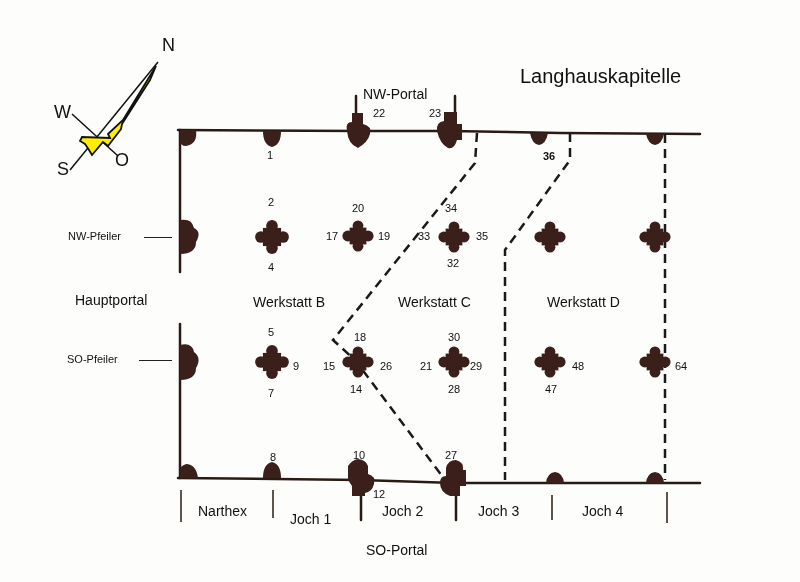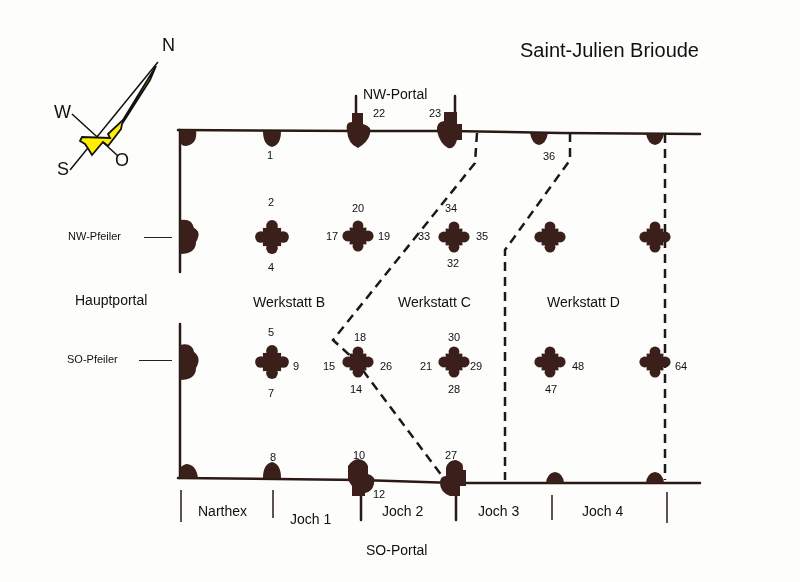--- a/index.html
+++ b/index.html
@@ -129,21 +129,21 @@
         <path d="M440 483 Q440 476 446 476 L446 468 Q448 460 456 460 Q464 462 463 470 L466 470 L466 486 L460 486 L460 496 L450 496 Q440 492 440 483 Z"></path>
       </g>
 
     <g>
       <line x1="70" y1="170" x2="158" y2="62" stroke="#111" stroke-width="1.5"></line>
       <line x1="72" y1="114" x2="118" y2="156" stroke="#111" stroke-width="1.5"></line>
       <polygon points="156,66 123,120 108,134 110,138 82,137 80,141 85,144 89,150 92,155 103,142 108,146 121,129 122,124 150,80" fill="#ffee00" stroke="#111" stroke-width="1.8"></polygon>
     </g>
   </svg>
 
-  <div class="lbl title" style="top:40px;">Saint-Julien Brioude</div>
+  <div class="lbl title" style="top:66px;">Langhauskapitelle</div>
 
   <div class="lbl compass" style="left:162px;top:36px;">N</div>
   <div class="lbl compass" style="left:54px;top:103px;">W</div>
   <div class="lbl compass" style="left:57px;top:160px;">S</div>
   <div class="lbl compass" style="left:115px;top:151px;">O</div>
 
   <div class="lbl big" style="left:363px;top:87px;">NW-Portal</div>
   <div class="lbl big" style="left:366px;top:543px;">SO-Portal</div>
   <div class="lbl big" style="left:75px;top:293px;">Hauptportal</div>
 
@@ -158,21 +158,21 @@
 
   <div class="lbl big" style="left:198px;top:504px;">Narthex</div>
   <div class="lbl big" style="left:290px;top:512px;">Joch 1</div>
   <div class="lbl big" style="left:382px;top:504px;">Joch 2</div>
   <div class="lbl big" style="left:478px;top:504px;">Joch 3</div>
   <div class="lbl big" style="left:582px;top:504px;">Joch 4</div>
 
   <div class="lbl num" style="left:267px;top:150px;">1</div>
   <div class="lbl num" style="left:373px;top:108px;">22</div>
   <div class="lbl num" style="left:429px;top:108px;">23</div>
-  <div class="lbl num" style="left:543px;top:151px;">36</div>
+  <div class="lbl num" style="left:543px;top:151px;font-weight:bold;">36</div>
 
   <div class="lbl num" style="left:268px;top:197px;">2</div>
   <div class="lbl num" style="left:268px;top:262px;">4</div>
   <div class="lbl num" style="left:352px;top:203px;">20</div>
   <div class="lbl num" style="left:326px;top:231px;">17</div>
   <div class="lbl num" style="left:378px;top:231px;">19</div>
   <div class="lbl num" style="left:445px;top:203px;">34</div>
   <div class="lbl num" style="left:418px;top:231px;">33</div>
   <div class="lbl num" style="left:476px;top:231px;">35</div>
   <div class="lbl num" style="left:447px;top:258px;">32</div>

